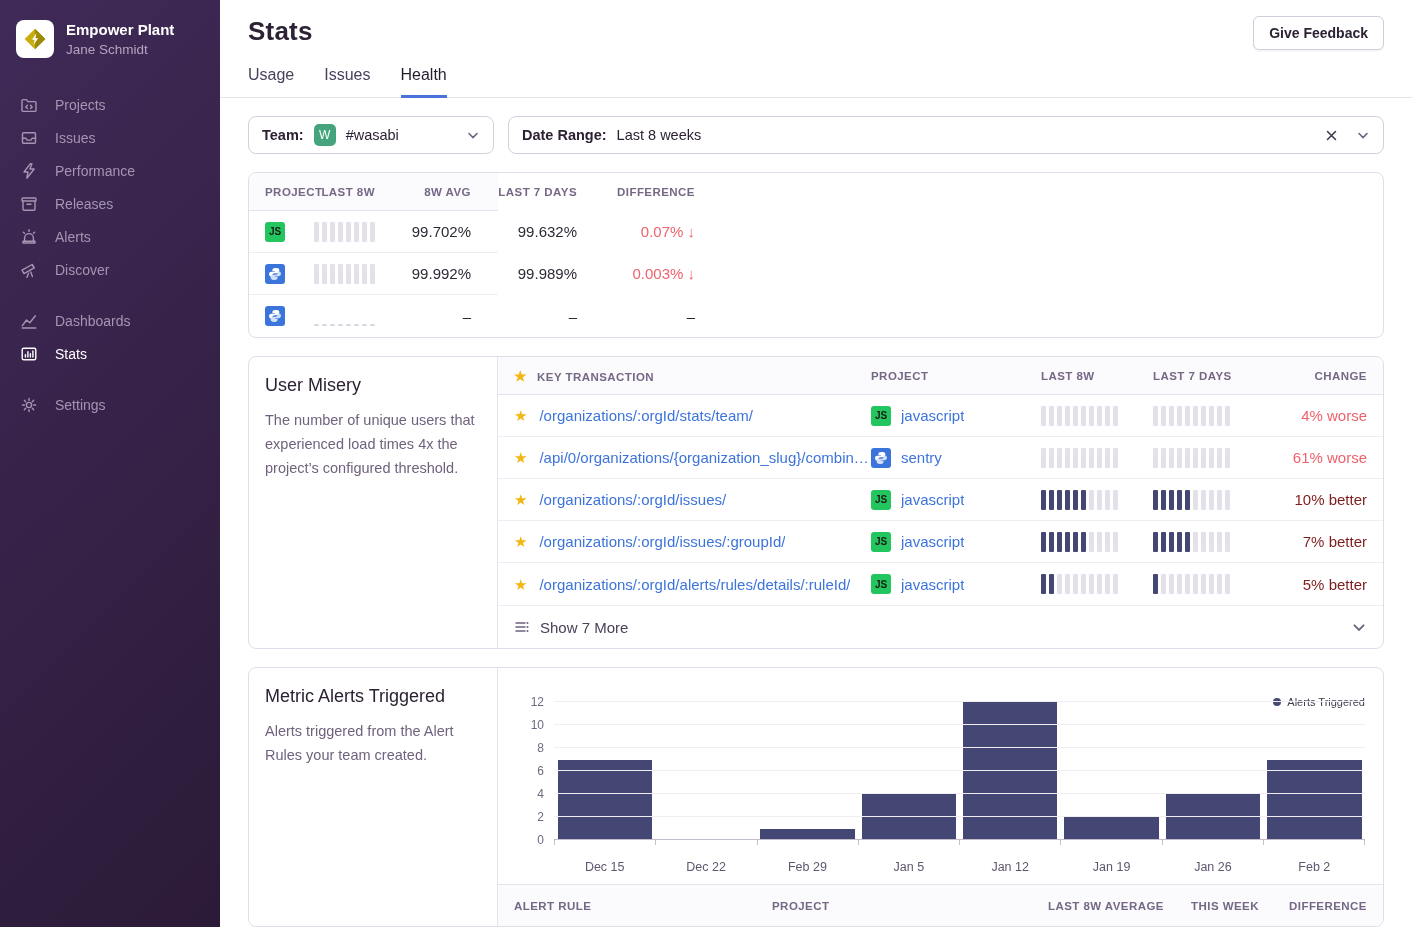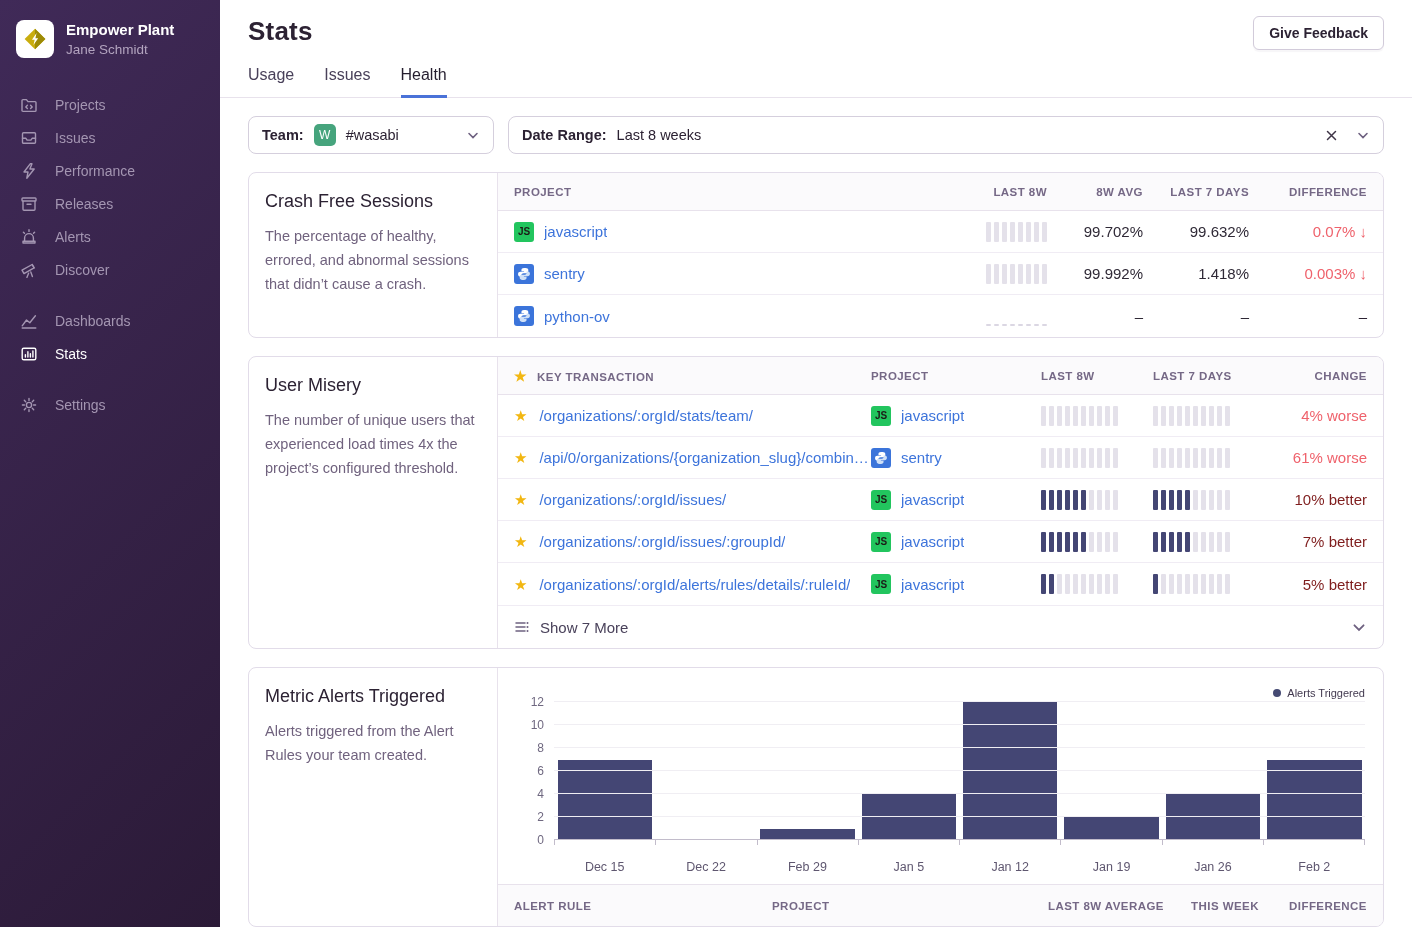--- a/index.html
+++ b/index.html
@@ -82,21 +82,21 @@
   .diff-bad { color:#ef626c; }
   .chg-worse { color:#ef626c; }
   .chg-better { color:#7f1d1d;text-align:right; }
   .muted-dash { color:#2c2233; }
   .show-more { display:flex; align-items:center; gap:10px; height:43px; padding:0 16px;
     font-size:15px; color:#49415a; cursor:pointer; border-top:1px solid #f0ecf4; }
   .show-more .chev { margin-left:auto; color:#6e6180; display:flex; }
   
   .chart-wrap { padding:10px 16px 0; position:relative; }
   .chart { position:relative; height:196px; }
-  .legend { position:absolute; top:9px; right:2px; display:flex; align-items:center; gap:6px;
+  .legend { position:absolute; top:18px; right:2px; display:flex; align-items:center; gap:6px;
     font-size:11px; color:#42394f; }
   .legend .dot { width:8px; height:8px; border-radius:50%; background:#454a73; }
   .plot { position:absolute; left:40px; right:2px; top:24px; bottom:34px; }
   .gridline { position:absolute; left:0; right:0; height:1px; background:#f0eef3; }
   .ylab { position:absolute; right:calc(100% + 10px); transform:translateY(50%); font-size:12px;
     color:#6f6880; white-space:nowrap; }
   .bars { position:absolute; inset:0; display:flex; align-items:flex-end; }
   .band { flex:1; display:flex; justify-content:center; align-items:flex-end; height:100%; }
   .bar { width:calc(100% - 7px); background:#454a73; }
   .baseline { position:absolute; left:0; right:0; bottom:0; height:1px; background:#c2bccb; }
@@ -255,24 +255,20 @@
         </span>
         <span class="icon-btn">
           <svg width="14" height="14" viewBox="0 0 14 14" fill="none" stroke="currentColor" stroke-width="1.6" stroke-linecap="round">
               <path d="M3 5.5l4 4 4-4"></path>
             </svg>
         </span>
       </div>
     </div>
 
     <section class="panel">
-      <div class="panel-left">
-        <div class="panel-title">Crash Free Sessions</div>
-        <div class="panel-desc">The percentage of healthy, errored, and abnormal sessions that didn’t cause a crash.</div>
-      </div>
       <div>
         <div class="thead crash-grid" id="crash-thead">
             <div class="">PROJECT</div>
             <div class="cell-r">LAST 8W</div>
             <div class="cell-r">8W AVG</div>
             <div class="cell-r">LAST 7 DAYS</div>
             <div class="cell-r">DIFFERENCE</div>
           </div>
         <div id="crash-rows">
             <div class="trow crash-grid">
@@ -312,21 +308,21 @@
                   <i class=""></i>
                   <i class=""></i>
                   <i class=""></i>
                   <i class=""></i>
                   <i class=""></i>
                   <i class=""></i>
                   <i class=""></i>
                 </span>
               </div>
               <div class="cell-r">99.992%</div>
-              <div class="cell-r">1.418%</div>
+              <div class="cell-r">99.989%</div>
               <div class="cell-r diff-bad">0.003% ↓</div>
             </div>
             <div class="trow crash-grid">
               <div class="proj-cell">
                 <span class="plat plat-py">
                   <svg viewBox="0 0 16 16">
                     <path d="M8 1.2c-1.9 0-2.9.8-2.9 2.1v1.5h3v.7H3.9C2.3 5.5 1.2 6.5 1.2 8.2c0 1.7 1.1 2.7 2.7 2.7h1.2V9.2c0-1.2 1.1-2.1 2.6-2.1h3c1.2 0 2.2-1 2.2-2.2V3.3c0-1.3-1.4-2.1-2.9-2.1H8z" fill="#ffffff"></path>
                     <path d="M8 14.8c1.9 0 2.9-.8 2.9-2.1v-1.5h-3v-.7h4.2c1.6 0 2.7-1 2.7-2.7 0-1.7-1.1-2.7-2.7-2.7h-1.2v1.7c0 1.2-1.1 2.1-2.6 2.1h-3c-1.2 0-2.2 1-2.2 2.2v1.6c0 1.3 1.4 2.1 2.9 2.1H8z" fill="#cfe0f7"></path>
                   </svg>
                 </span>

